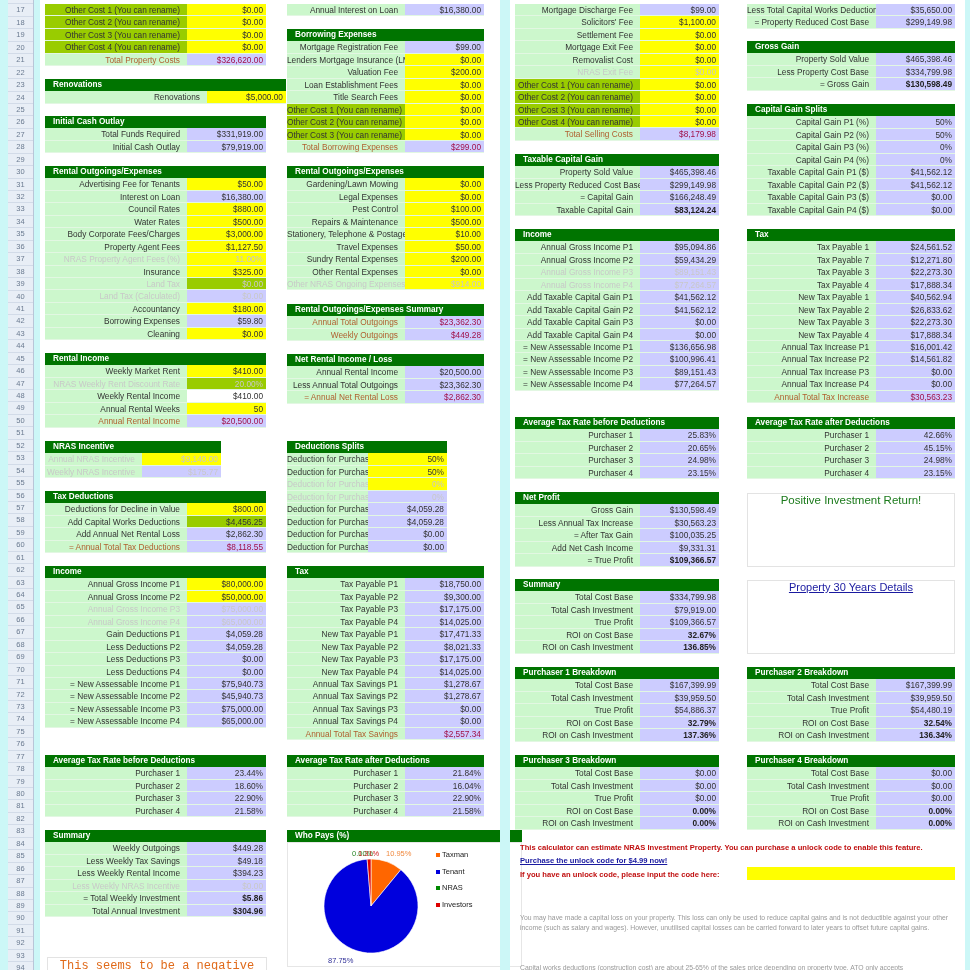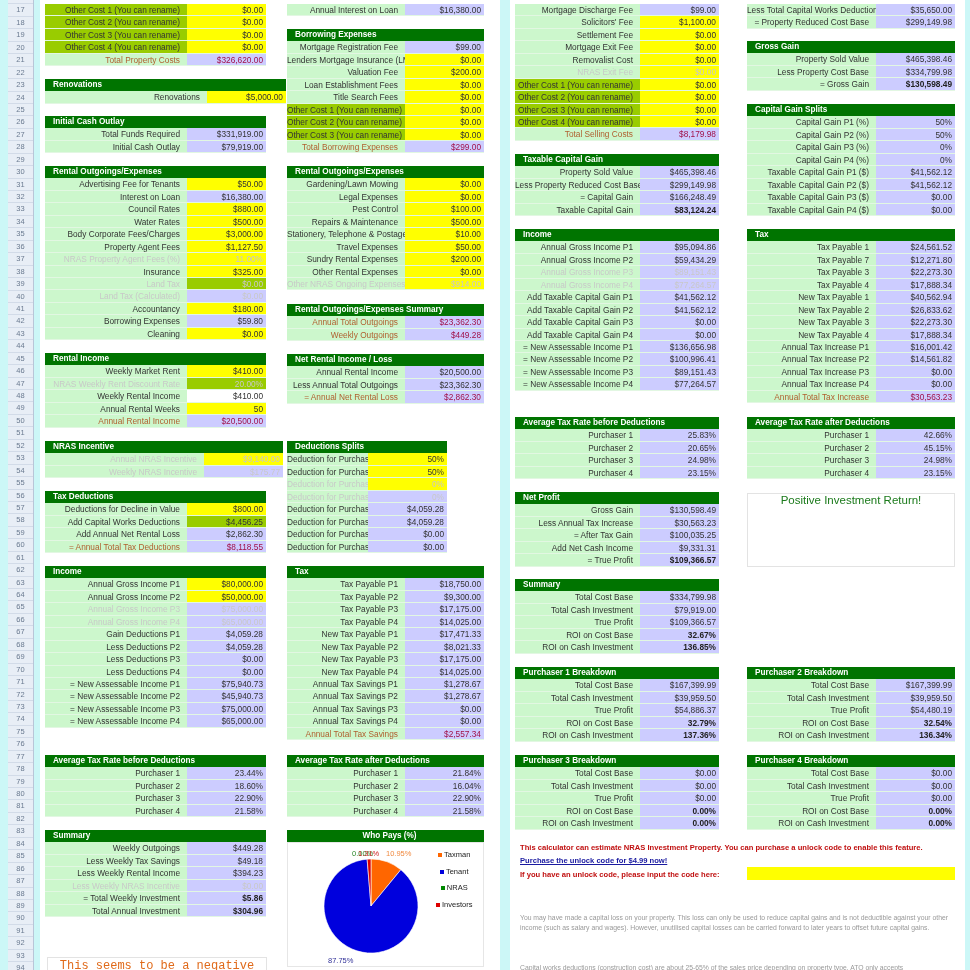--- a/index.html
+++ b/index.html
@@ -232,21 +232,21 @@
         </div>
         <div class="row ">
           <div class="lbl">Annual Rental Weeks</div>
           <div class="val y">50</div>
         </div>
         <div class="row tot">
           <div class="lbl">Annual Rental Income</div>
           <div class="val p">$20,500.00</div>
         </div>
       </div>
-      <div class="panel" style="left: 5px; top: 441px; width: 238px;">
+      <div class="panel" style="left: 5px; top: 441px; width: 176px;">
         <div class="ph">NRAS Incentive</div>
         <div class="row dim">
           <div class="lbl">Annual NRAS Incentive</div>
           <div class="val y">$9,140.00</div>
         </div>
         <div class="row dim">
           <div class="lbl">Weekly NRAS Incentive</div>
           <div class="val p">$175.77</div>
         </div>
       </div>
@@ -991,21 +991,24 @@
           <div class="lbl">ROI on Cash Investment</div>
           <div class="val p">0.00%</div>
         </div>
       </div>
       <div class="box" style="left: 7px; top: 957px; width: 220px; height: 38px; font-family: Liberation Mono, monospace;">
         <span class="neg">This seems to be a negative gearing property!</span>
       </div>
       <div class="box" style="left: 707px; top: 493px; width: 208px; height: 74px;">
         <span class="pos">Positive Investment Return!</span>
       </div>
-      <div class="panel" style="left: 247px; top: 830px; width: 197px; text-align: center;">
+      <div class="box" style="left: 707px; top: 580px; width: 208px; height: 74px;">
+        <span class="lnk">Property 30 Years Details</span>
+      </div>
+      <div class="panel" style="left: 247px; top: 830px; width: 235px;">
         <div class="ph">Who Pays (%)</div>
         <div style="position: relative; height: 125px; background: rgb(255, 255, 255); border: 1px solid rgb(230, 230, 230);"><svg width="197" height="125" xmlns="http://www.w3.org/2000/svg">
             <path d="M83,63 L83.00,16.00 A47,47 0 0 1 112.84,26.69 Z" fill="#ff6600" stroke="#fff" stroke-width="0.6"></path>
             <path d="M83,63 L112.84,26.69 A47,47 0 1 1 79.14,16.16 Z" fill="#0000dd" stroke="#fff" stroke-width="0.6"></path>
             <path d="M83,63 L79.14,16.16 A47,47 0 0 1 83.00,16.00 Z" fill="#dd0000" stroke="#fff" stroke-width="0.6"></path>
           </svg><span style="position: absolute; font-size: 7.5px; left: 98px; top: 6px; color: rgb(240, 138, 64);">10.95%</span><span style="position: absolute; font-size: 7.5px; left: 40px; top: 113px; color: rgb(51, 51, 153);">87.75%</span><span style="position: absolute; font-size: 7.5px; left: 64px; top: 6px; color: rgb(42, 138, 42);">0.00%</span><span style="position: absolute; font-size: 7.5px; left: 70px; top: 6px; color: rgb(204, 34, 34);">1.31%</span><div class="legend" style="left: 148px; top: 4px;">
             <div><span class="dot" style="background: rgb(255, 102, 0);"></span><span>Taxman</span></div>
             <div><span class="dot" style="background: rgb(0, 0, 221);"></span><span>Tenant</span></div>
             <div><span class="dot" style="background: rgb(0, 136, 0);"></span><span>NRAS</span></div>
             <div><span class="dot" style="background: rgb(221, 0, 0);"></span><span>Investors</span></div>

